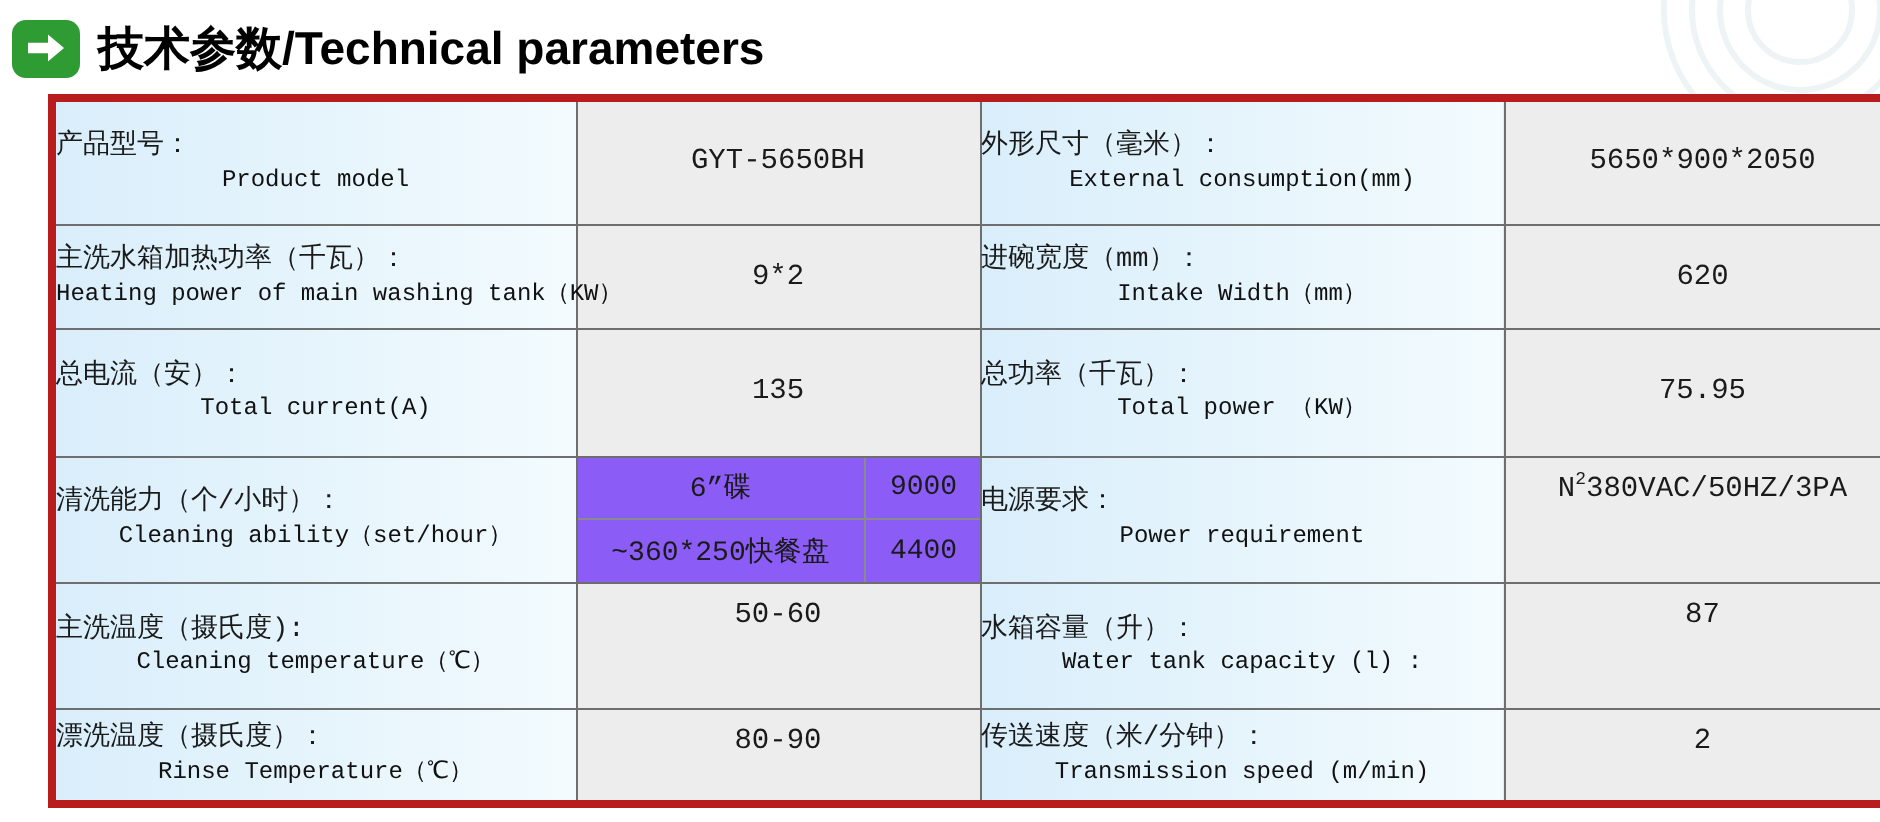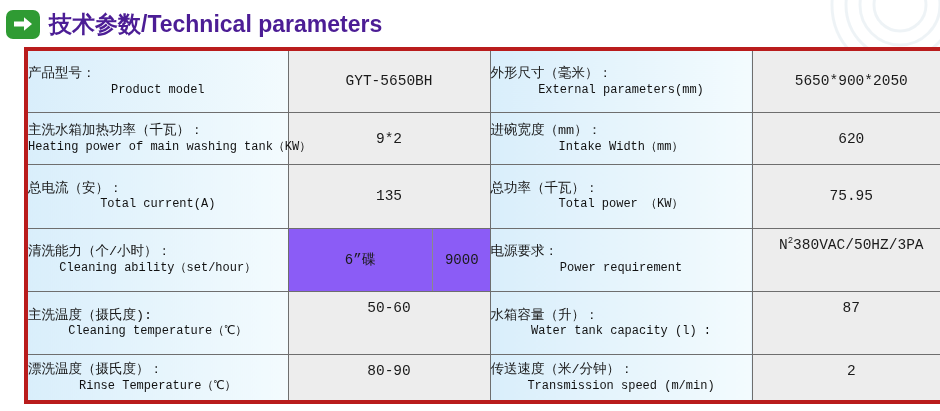--- a/index.html
+++ b/index.html
@@ -44,21 +44,21 @@
     background: #2f9b33;
     display: flex;
     align-items: center;
     justify-content: center;
     flex: 0 0 auto;
   }
   .arrow-badge svg { display: block; }
   .header-title {
     font-size: 23px;
     font-weight: bold;
-    color: #4c1d95;
+    color: #000000;
     letter-spacing: 0px;
     white-space: nowrap;
     line-height: 1;
   }
 
   
   .spec-table {
     position: absolute;
     left: 24px;
     top: 47px;
@@ -159,21 +159,21 @@
   <tbody>
 
     <tr style="height:45px">
       <td class="label-cell">
         <div class="label-cn">产品型号：</div>
         <div class="label-en">Product model</div>
       </td>
       <td class="value-cell">GYT-5650BH</td>
       <td class="label-cell">
         <div class="label-cn">外形尺寸（毫米）：</div>
-        <div class="label-en">External parameters(mm)</div>
+        <div class="label-en">External consumption(mm)</div>
       </td>
       <td class="value-cell">5650*900*2050</td>
     </tr>
 
     <tr style="height:37px">
       <td class="label-cell">
         <div class="label-cn">主洗水箱加热功率（千瓦）：</div>
         <div class="label-en">Heating power of main washing tank（KW）</div>
       </td>
       <td class="value-cell">9*2</td>
@@ -208,20 +208,24 @@
         <table class="sub-table">
           <colgroup>
               <col style="width:144px">
               <col style="width:58px">
             </colgroup>
           <tbody>
             <tr>
               <td class="sub-desc">6”碟</td>
               <td>9000</td>
             </tr>
+            <tr>
+              <td class="sub-desc">~360*250快餐盘</td>
+              <td>4400</td>
+            </tr>
           </tbody>
         </table>
       </td>
       <td class="label-cell">
         <div class="label-cn">电源要求：</div>
         <div class="label-en">Power requirement</div>
       </td>
       <td class="value-cell top-align">
         <span>N</span><sup>2</sup><span>380VAC/50HZ/3PA</span>
       </td>

